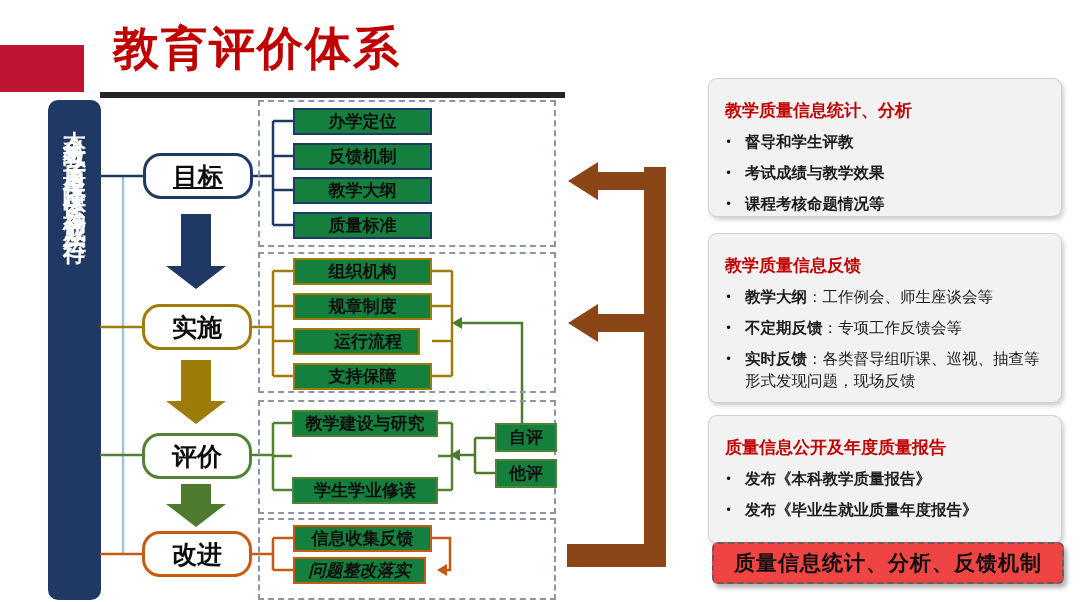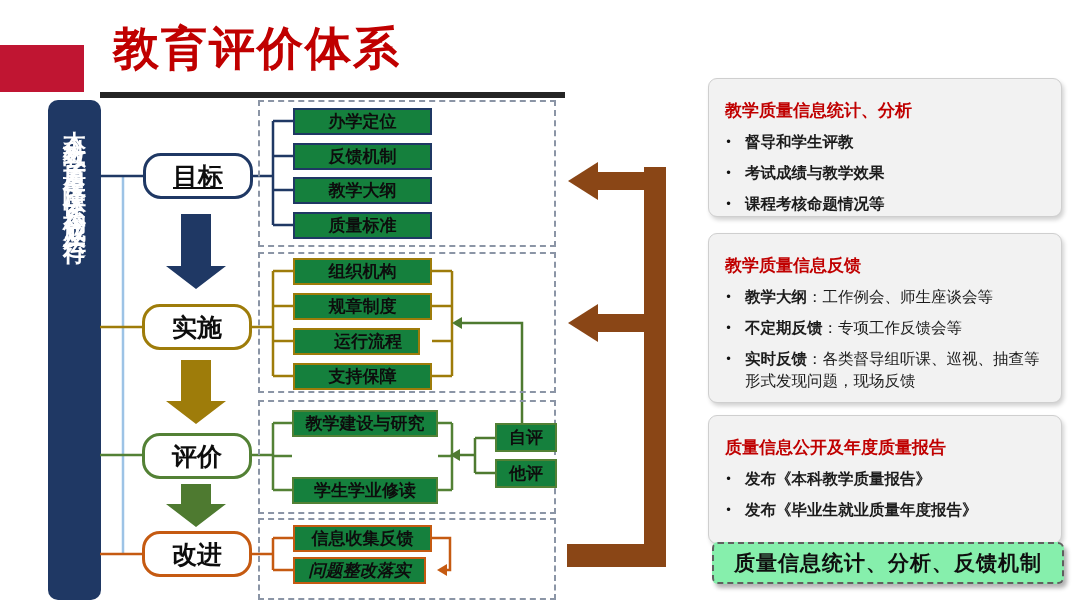--- a/index.html
+++ b/index.html
@@ -35,21 +35,21 @@
   .panel{position:absolute;left:708px;width:354px;background:#f2f2f2;border:1px solid #cfcfcf;
          border-radius:9px;box-shadow:2px 3px 4px rgba(0,0,0,0.18);box-sizing:border-box;
          padding:18px 10px 6px 16px;}
   .panel-title{color:#c00000;font-weight:800;font-size:17px;margin:2px 0 4px 0;}
   .bullet{display:flex;margin-top:9px;font-size:15.5px;color:#1c1c1c;line-height:1.42;}
   .bullet .dot{width:20px;flex:none;font-size:12px;padding-top:3px;color:#111;}
   .bullet .lead{font-weight:800;}
   .bullet .rest{font-weight:400;}
   .bullet .txt{flex:1;}
   
-  .badge{position:absolute;left:712px;top:542px;width:352px;height:42px;background:#86efac;
+  .badge{position:absolute;left:712px;top:542px;width:352px;height:42px;background:#ef4444;
          border:2px dashed #5f5f5f;border-radius:6px;box-shadow:3px 4px 4px rgba(0,0,0,0.3);
          display:flex;align-items:center;justify-content:center;font-size:21px;font-weight:800;
          color:#0f0f0f;letter-spacing:1px;box-sizing:border-box;}
 </style>
 </head>
 <body>
 
 <div class="slide">
 
   <div class="red-block"></div>

